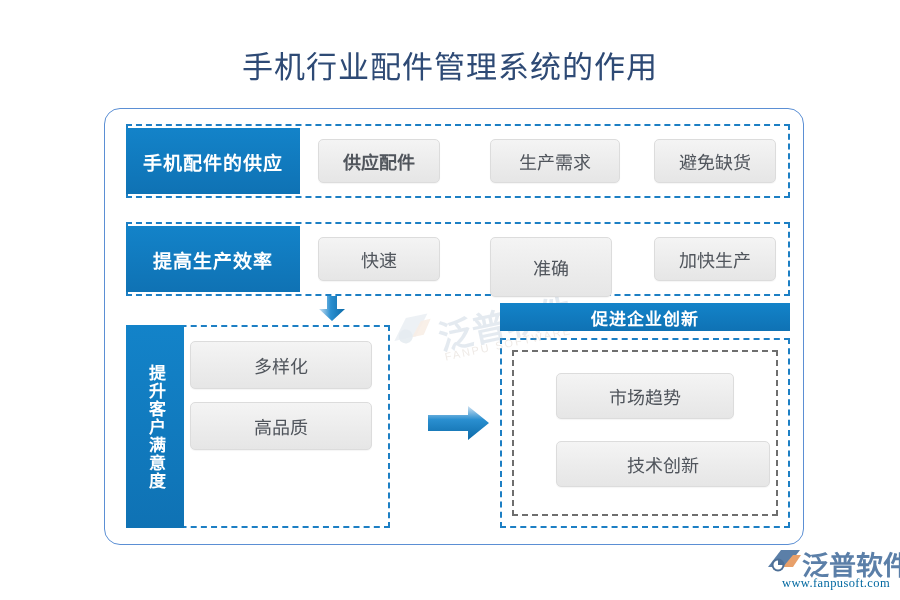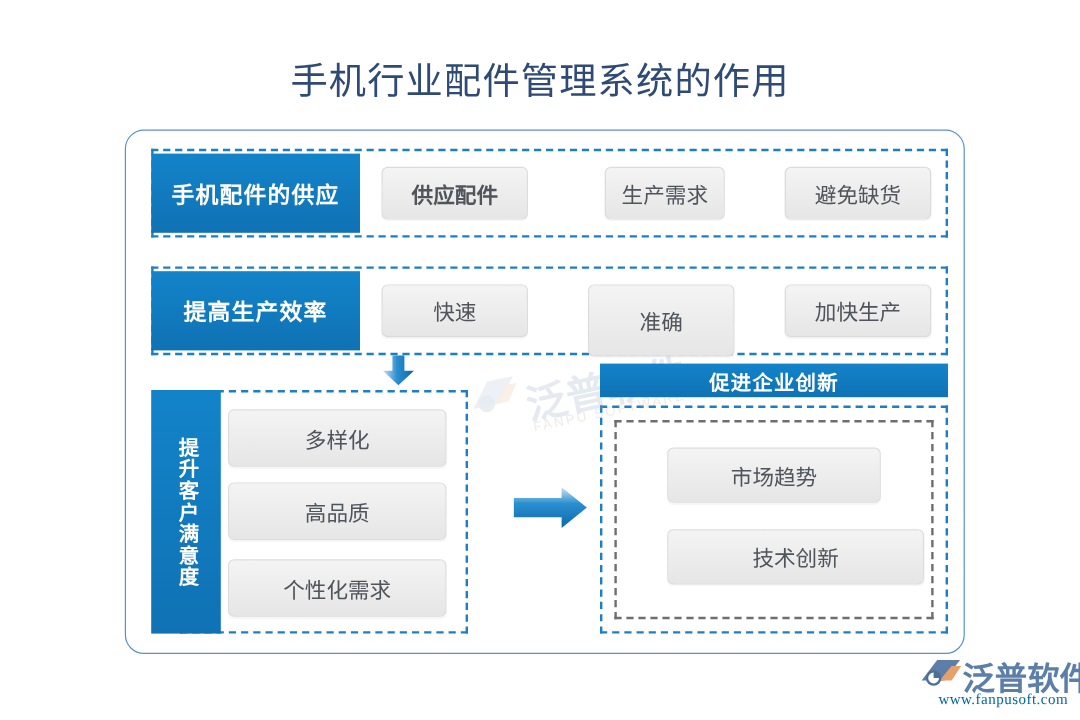--- a/index.html
+++ b/index.html
@@ -88,21 +88,21 @@
     border-radius: 5px;
     color: #50555c;
     font-family: "Liberation Serif", "DejaVu Serif", serif;
     font-size: 18px;
     display: flex; align-items: center; justify-content: center;
     text-align: center;
     box-shadow: 0 1px 1px rgba(0,0,0,0.04);
   }
   
   #gbox-r1-0 { left: 318px; top: 139px; width: 122px; height: 44px; font-weight: bold; }
-  #gbox-r1-1 { left: 504px; top: 139px; width: 100px; height: 44px; }
+  #gbox-r1-1 { left: 490px; top: 139px; width: 130px; height: 44px; }
   #gbox-r1-2 { left: 654px; top: 139px; width: 122px; height: 44px; }
   
   #gbox-r2-0 { left: 318px; top: 237px; width: 122px; height: 44px; }
   #gbox-r2-1 { left: 490px; top: 237px; width: 122px; height: 60px; }
   #gbox-r2-2 { left: 654px; top: 237px; width: 122px; height: 44px; }
   
   #gbox-s-0 { left: 190px; top: 341px; width: 182px; height: 48px; }
   #gbox-s-1 { left: 190px; top: 402px; width: 182px; height: 48px; }
   #gbox-s-2 { left: 190px; top: 466px; width: 182px; height: 48px; }
   
@@ -203,21 +203,20 @@
         <stop offset="40%" stop-color="#2a8fd0"></stop>
         <stop offset="100%" stop-color="#0c6aa8"></stop>
       </linearGradient>
     </defs>
     <polygon points="0,11 40,11 40,2 61,19 40,36 40,27 0,27" fill="url(#gradRight)"></polygon>
   </svg>
 
   <div id="block-satisfaction" class="blue-block">提升客户满意度</div>
   <div id="gbox-s-0" class="gray-box">多样化</div>
   <div id="gbox-s-1" class="gray-box">高品质</div>
-  <div id="gbox-s-2" class="gray-box">个性化需求</div>
 
   <div id="block-innovation" class="blue-block">促进企业创新</div>
   <div id="gbox-i-0" class="gray-box">市场趋势</div>
   <div id="gbox-i-1" class="gray-box">技术创新</div>
 
   <div id="brand-logo">
     <svg width="36" height="30" viewBox="0 0 36 30" style="position:absolute;left:4px;top:2px;">
       <path d="M2 21 L15 4 L34 4 L21 21 Z" fill="#5b7fa8"></path>
       <path d="M17 21 L27 9 L35 9 L27 21 Z" fill="#e8a06a"></path>
       <circle cx="12" cy="19" r="6.5" fill="#4d6f96"></circle>

